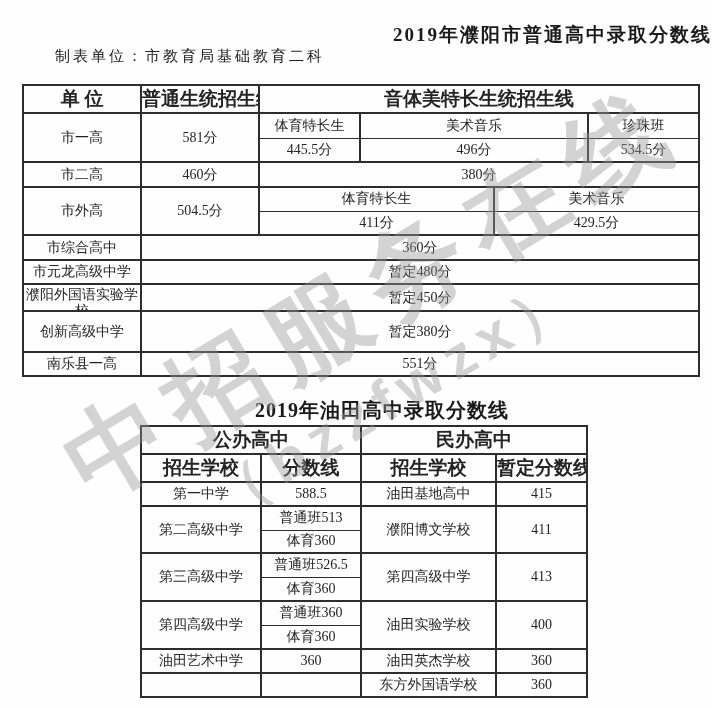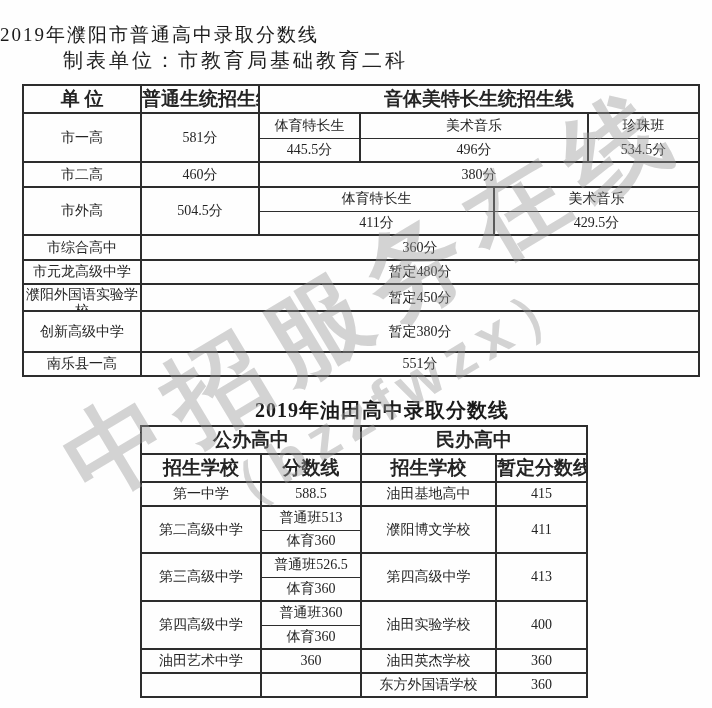--- a/index.html
+++ b/index.html
@@ -7,25 +7,25 @@
     position:relative;
     width:712px;height:708px;
     background:#fefefe;
     overflow:hidden;
     font-family:"Liberation Serif","DejaVu Serif",serif;
     color:#1f1f1f;
   }
   
   .doc-title{
     position:absolute;top:22px;left:0;right:0;
-    text-align:left;
-    font-size:19px;font-weight:normal;letter-spacing:2px;
+    text-align:right;
+    font-size:19px;font-weight:bold;letter-spacing:2px;
     color:#1a1a1a;
   }
-  .meta-line{position:absolute;top:47px;left:16px;right:0;height:18px;font-size:20px;color:#222;text-decoration:underline;}
+  .meta-line{position:absolute;top:47px;left:8px;right:0;height:18px;font-size:15px;color:#222;text-decoration:underline;}
   .meta-unit{position:absolute;left:47px;top:0;letter-spacing:3px;}
   .meta-time{position:absolute;left:404px;top:0;letter-spacing:1px;}
   .sub-title{
     position:absolute;top:397px;left:52px;right:0;
     text-align:center;
     font-size:20px;font-weight:bold;letter-spacing:1px;
     color:#1a1a1a;
   }
   
   table{border-collapse:collapse;table-layout:fixed;}

